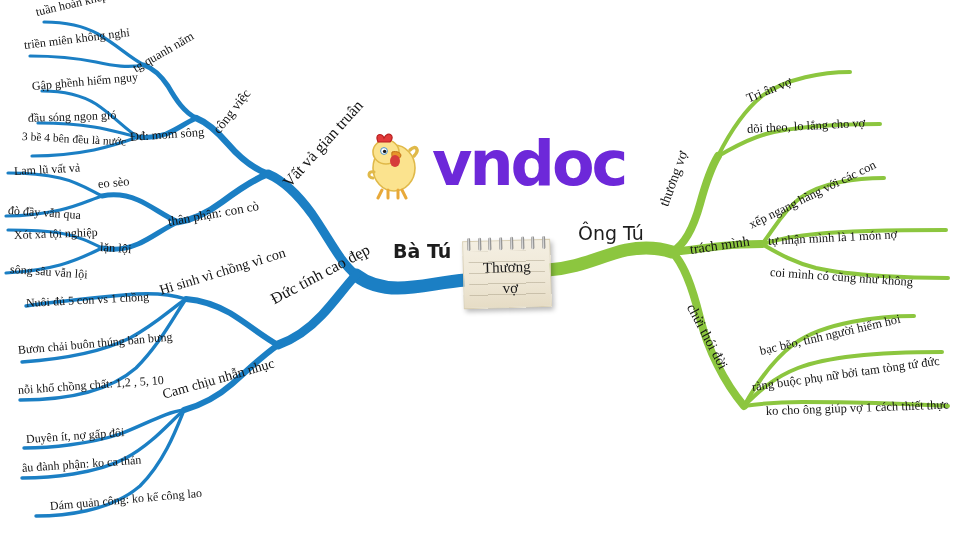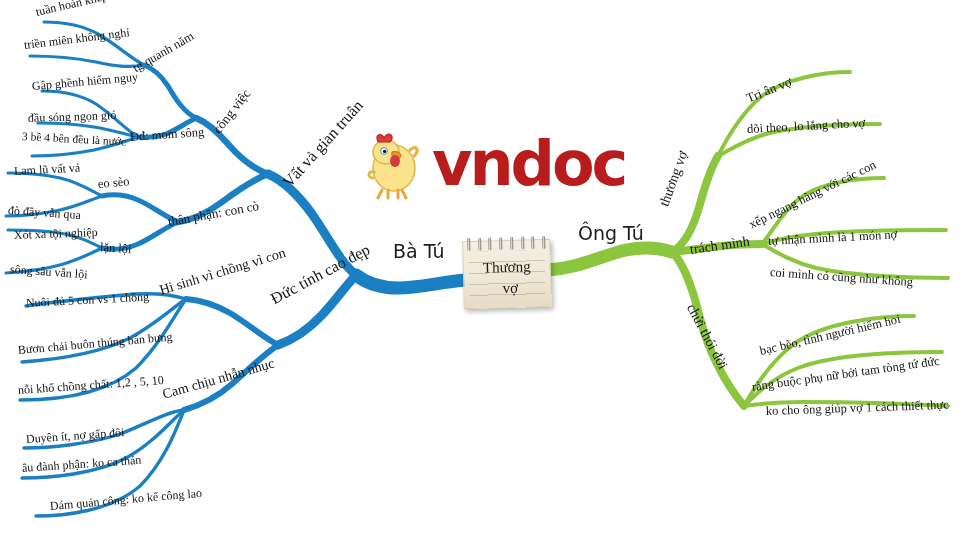--- a/index.html
+++ b/index.html
@@ -49,21 +49,21 @@
     font-family:"Liberation Serif", serif; font-size:15px; color:#1a1a1a;
     line-height:1.35; padding-top:7px;
   }
   #center-node .ctext .l2 { padding-left:6px; }
 
   
   #logo { position:absolute; left:364px; top:128px; z-index:6; display:flex; align-items:center; }
   #logo .word {
     font-family:"DejaVu Sans", sans-serif;
     font-weight:bold; font-size:62px; letter-spacing:-3px;
-    color:#b91c1c; line-height:1; margin-left:6px;
+    color:#6d28d9; line-height:1; margin-left:6px;
   }
 
   .rootlbl { font-family:"DejaVu Sans", sans-serif; font-size:19px; color:#1d1d1d; }
 </style>
 </head>
 <body>
 
 <div id="stage">
 
   <svg id="branches" viewBox="0 0 960 540">
@@ -160,21 +160,21 @@
       <circle cx="20.6" cy="23.4" r="1.7" fill="#1a1a1a"></circle>
       <path d="M28,24 C36,22 40,28 34,31 C30,33 27,30 28,24 Z" fill="#e8932a" stroke="#c06f14" stroke-width="1"></path>
       <ellipse cx="31" cy="33" rx="5" ry="6" fill="#d63b3b"></ellipse>
       <path d="M46,22 C52,16 56,22 50,28" fill="none" stroke="#e0b949" stroke-width="3.4" stroke-linecap="round"></path>
       <path d="M10,44 C4,42 3,50 9,50" fill="none" stroke="#e0b949" stroke-width="3" stroke-linecap="round"></path>
       <path d="M18,62 L14,70 M24,62 L24,70 M38,62 L42,70 M34,62 L34,70" stroke="#e8a93a" stroke-width="3" stroke-linecap="round" fill="none"></path>
     </svg>
     <span class="word">vndoc</span>
   </div>
 
-  <div class="rootlbl lbl" style="left:393px; top:240px;">Bà Tú</div>
+  <div class="rootlbl lbl" style="left:393px; top:240px;font-weight:bold;">Bà Tú</div>
 
   <div class="lbl" style="left:286px; top:176px; font-size:16px; transform:rotate(-48deg);">Vất vả gian truân</div>
   <div class="lbl" style="left:272px; top:291px; font-size:16px; transform:rotate(-28deg);">Đức tính cao đẹp</div>
 
   <div class="lbl" style="left:216px; top:124px; font-size:13.5px; transform:rotate(-52deg);">công việc</div>
   <div class="lbl" style="left:168px; top:214px; font-size:13px; transform:rotate(-10deg);">thân phận: con cò</div>
 
   <div class="lbl" style="left:134px; top:62px; font-size:12.5px; transform:rotate(-30deg);">tg quanh năm</div>
   <div class="lbl" style="left:130px; top:130px; font-size:12.5px; transform:rotate(-4deg);">Đđ: mom sông</div>
 

